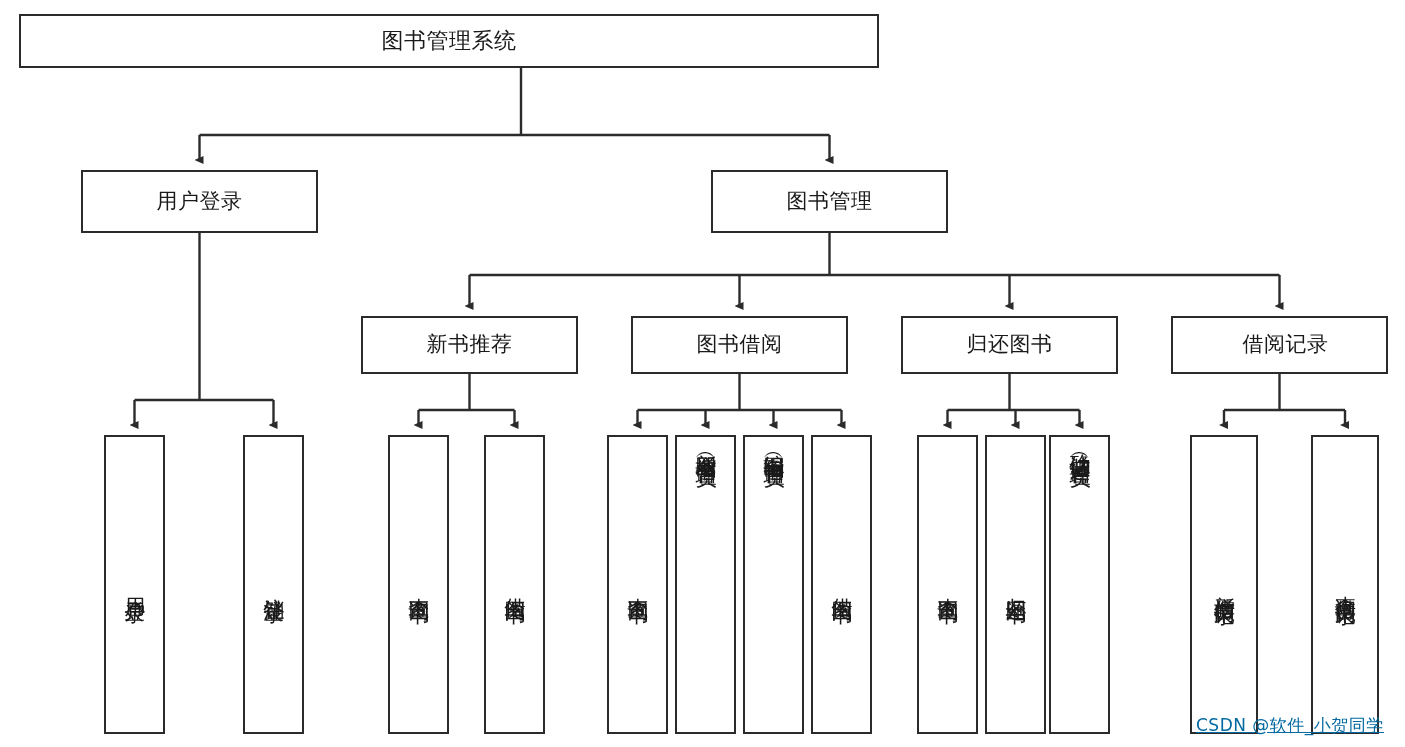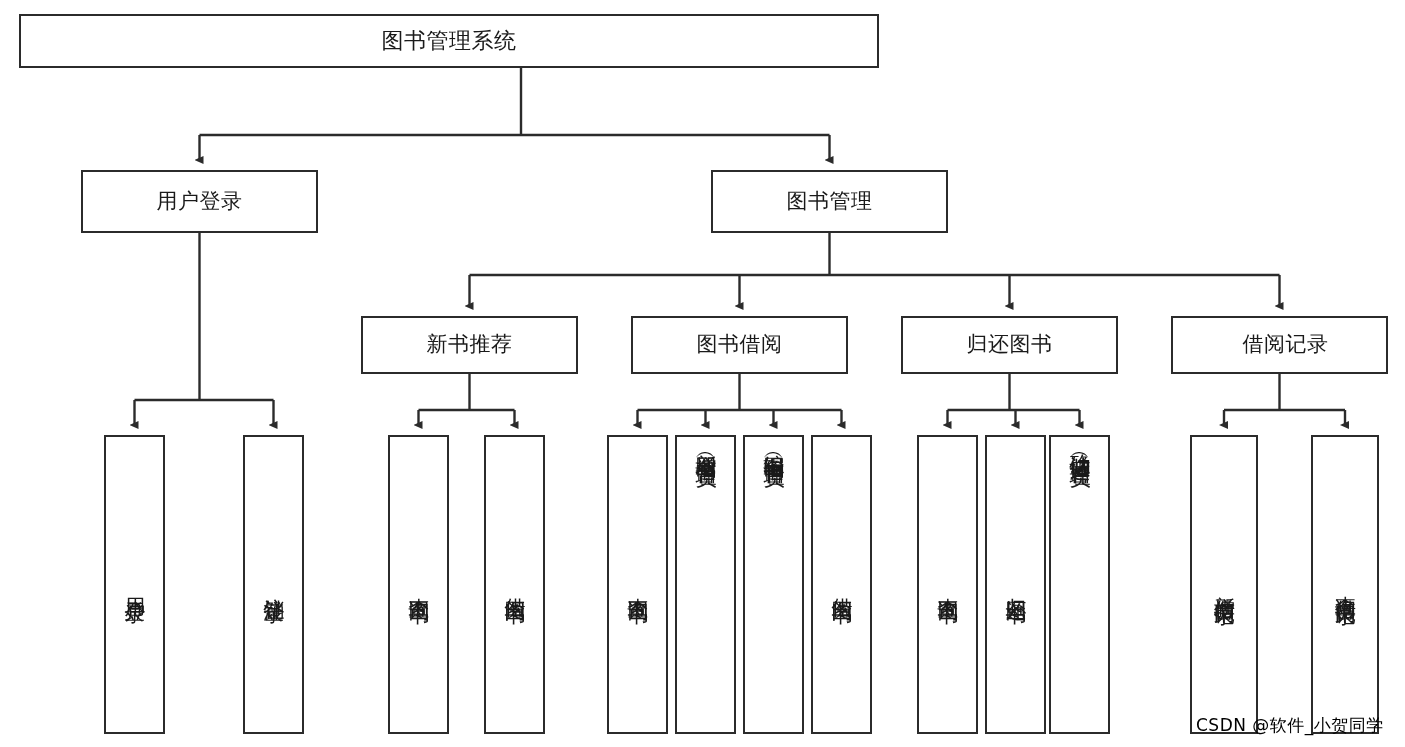--- a/index.html
+++ b/index.html
@@ -66,23 +66,24 @@
   }
   .node.vert.mid .lbl {
     align-self: center;
   }
   .node.vert.top .lbl {
     align-self: flex-start;
   }
   .watermark {
     position: absolute;
     font-size: 17px;
-    color: #000000;
+    color: #0369a1;
     white-space: nowrap;
     letter-spacing: 0.5px;
+    text-decoration: underline;
   }
 </style>
 </head>
 <body>
 
 <div id="canvas">
 
   <svg class="edges" viewBox="0 0 1405 747" xmlns="http://www.w3.org/2000/svg">
     <defs>
       <marker id="arrow" markerWidth="10" markerHeight="10" refX="5" refY="5" orient="auto" markerUnits="userSpaceOnUse">

